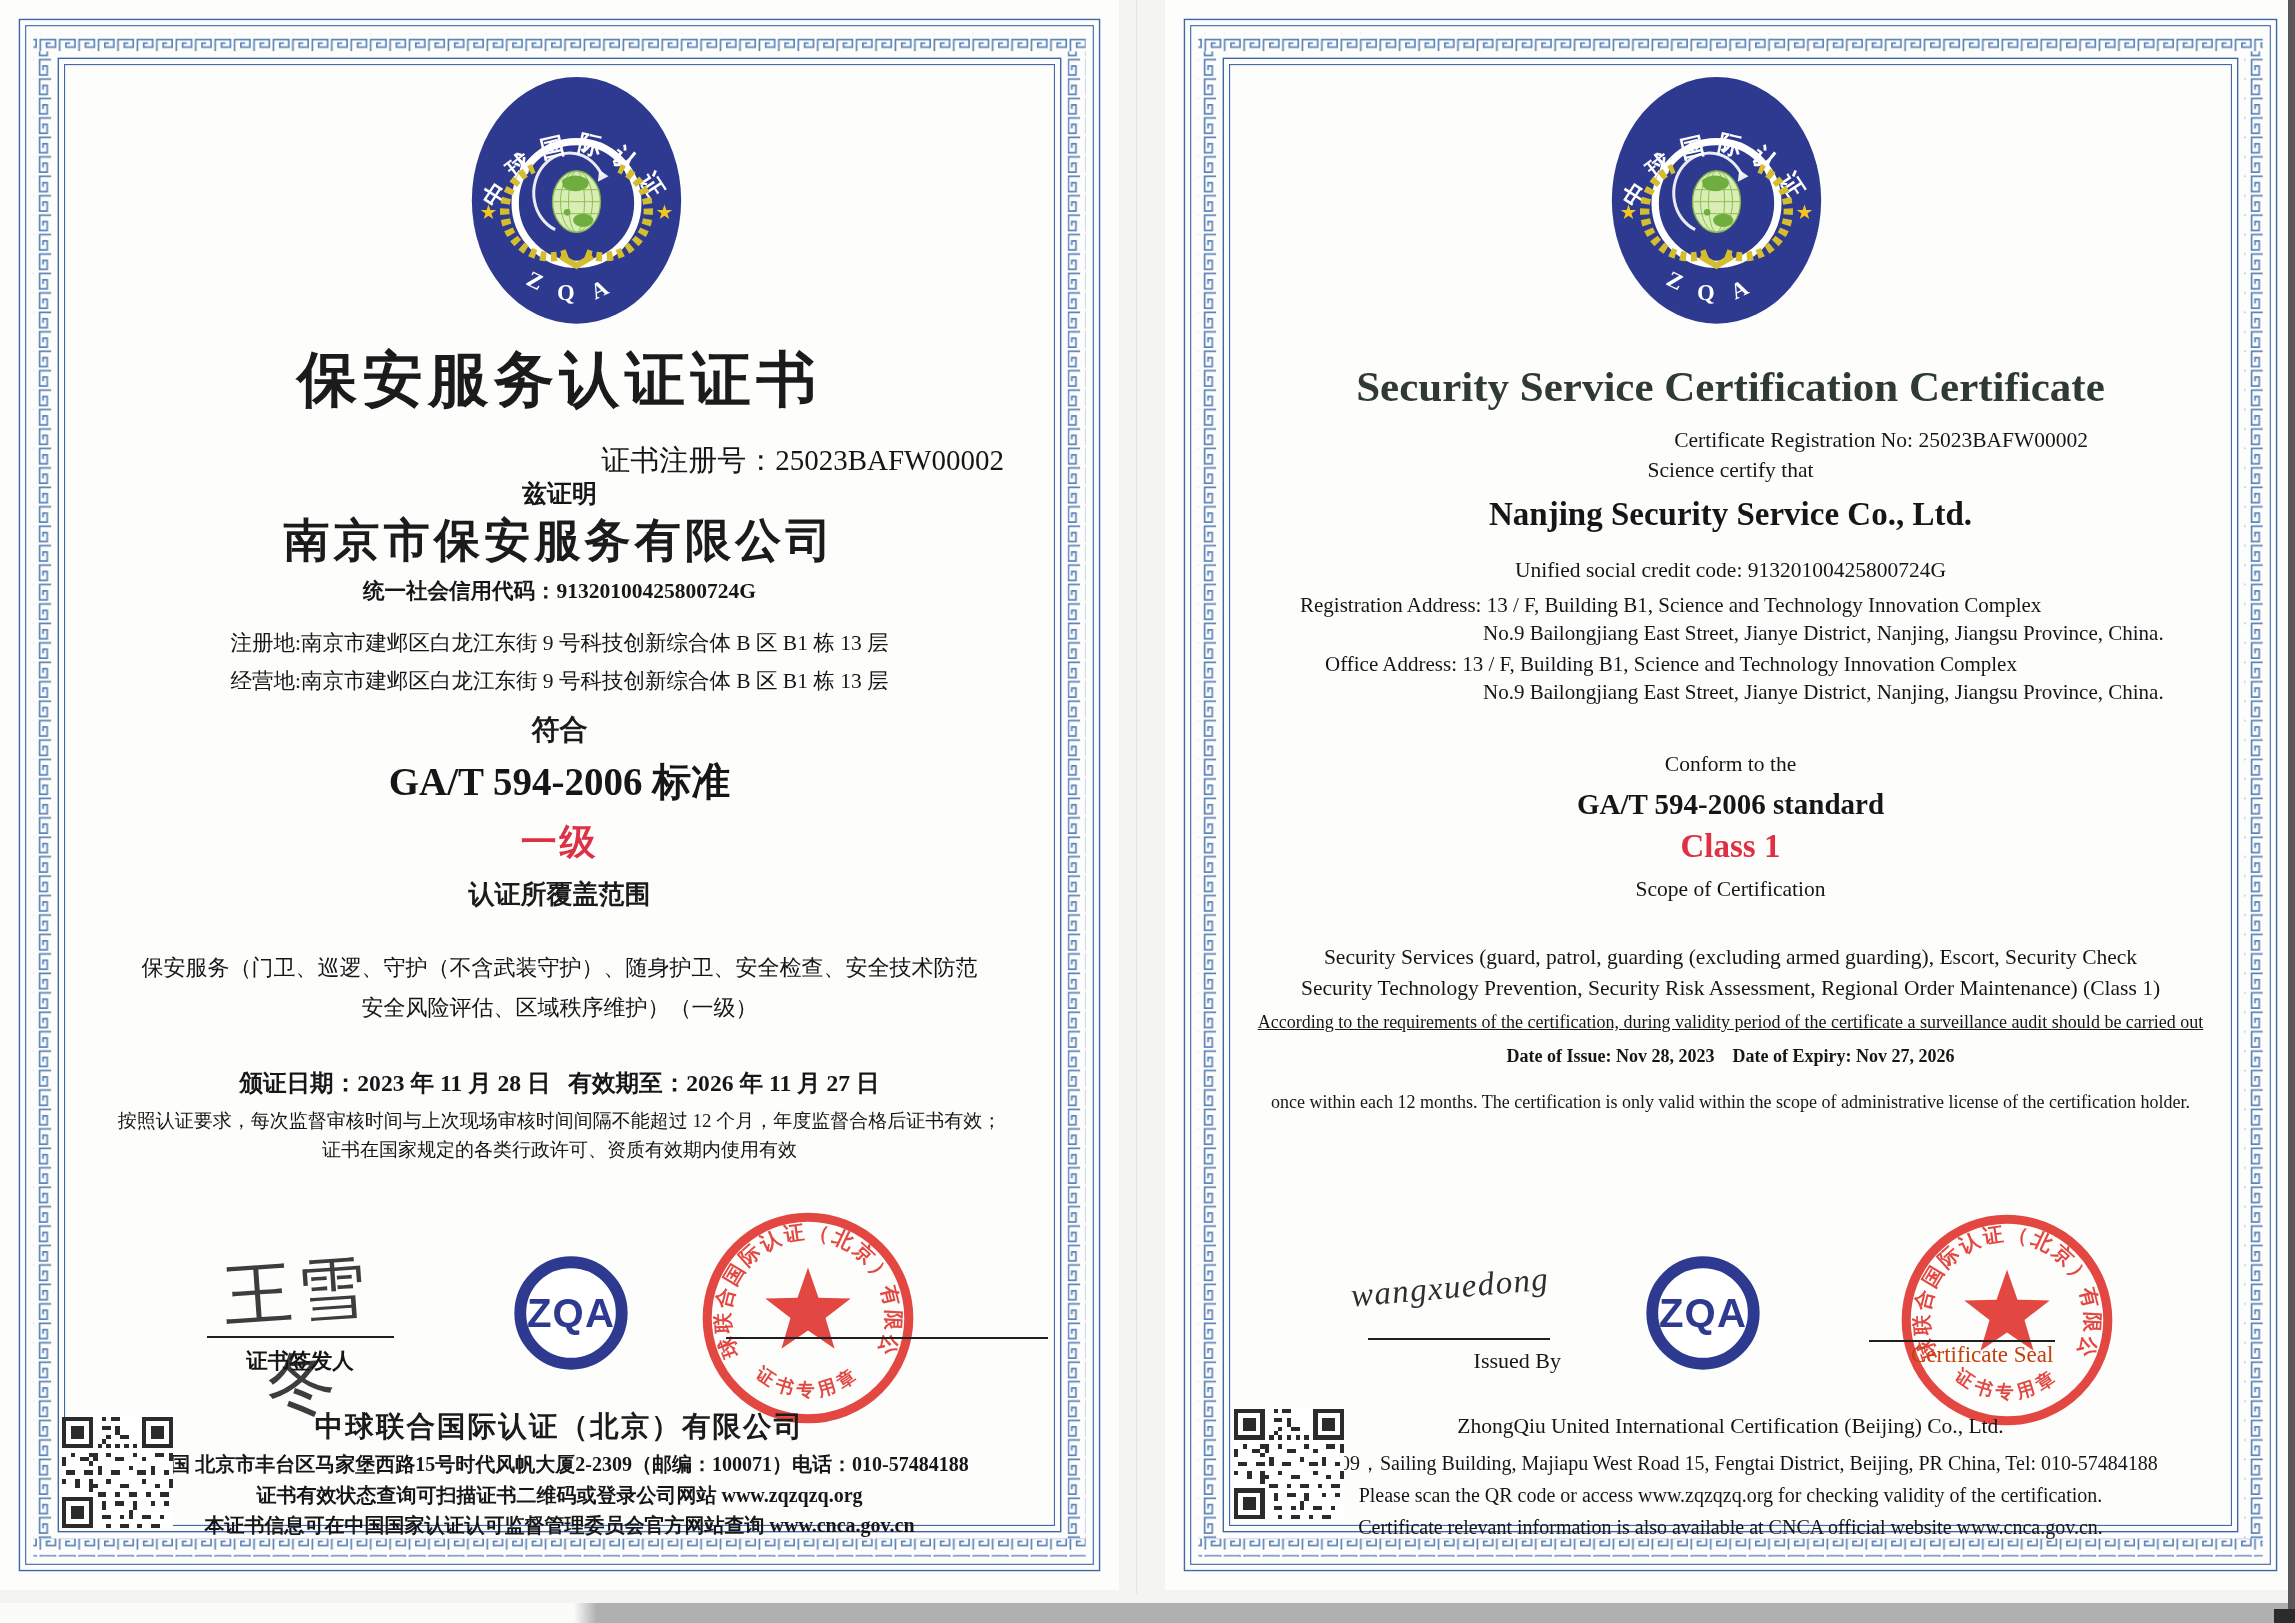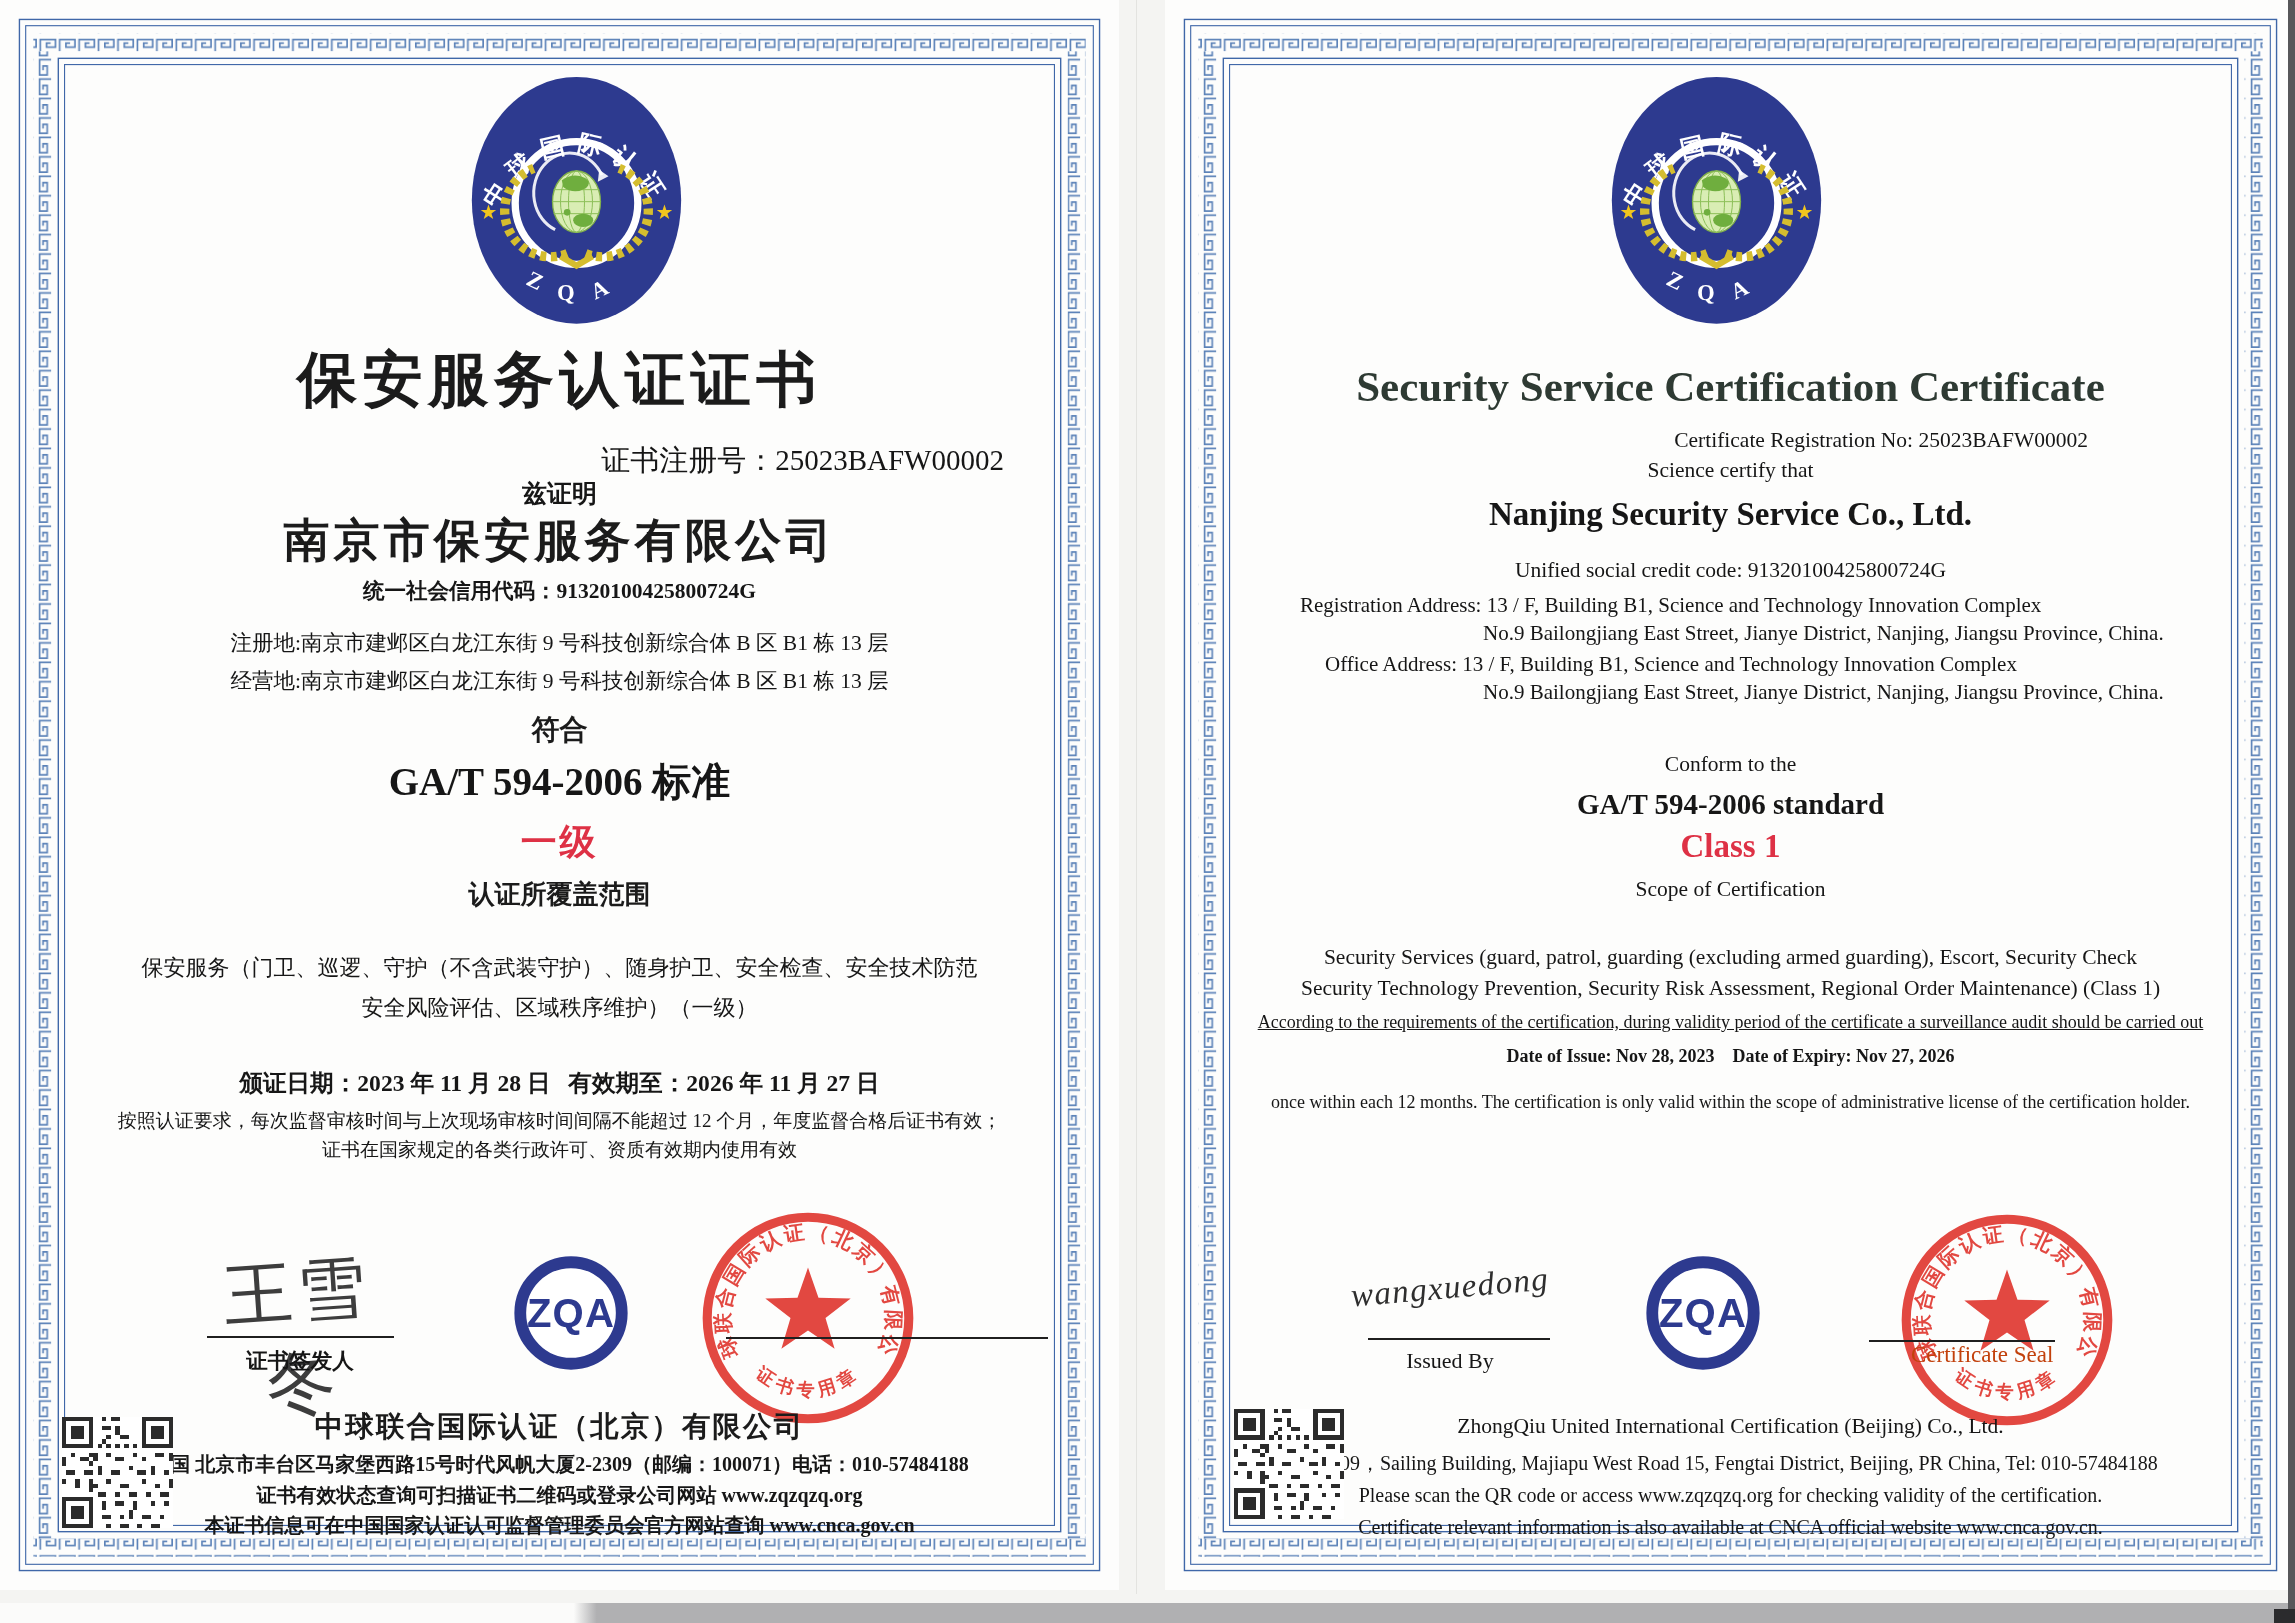--- a/index.html
+++ b/index.html
@@ -224,21 +224,21 @@
   <div class="t bold red" style="top:826px;font-size:33px;">Class 1</div>
   <div class="t" style="top:876px;font-size:21.5px;">Scope of Certification</div>
   <div class="t" style="top:944px;font-size:21.5px;">Security Services (guard, patrol, guarding (excluding armed guarding), Escort, Security Check</div>
   <div class="t" style="top:975px;font-size:21.5px;">Security Technology Prevention, Security Risk Assessment, Regional Order Maintenance) (Class 1)</div>
   <div class="t pre" style="top:1045px;font-size:18px;font-weight:600;">Date of Issue: Nov 28, 2023    Date of Expiry: Nov 27, 2026</div>
   <div class="t" style="top:1011px;font-size:18px;text-decoration:underline;">According to the requirements of the certification, during validity period of the certificate a surveillance audit should be carried out</div>
   <div class="t" style="top:1091px;font-size:18px;">once within each 12 months. The certification is only valid within the scope of administrative license of the certification holder.</div>
 
   <div class="sig-en" style="left:174px;top:1269px;width:222px;text-align:center;">wangxuedong</div>
   <div class="hline" style="left:203px;top:1338px;width:182px;"></div>
-  <div class="tl" style="left:174px;right:auto;width:222px;top:1348px;font-size:22px;text-align:center;">Issued By</div>
+  <div class="tl" style="left:174px;right:auto;width:222px;top:1348px;font-size:22px;text-align:right;">Issued By</div>
 
   <svg class="badge" style="left:479px;top:1254px;" width="118" height="118" viewBox="0 0 100 100">
     <circle cx="50" cy="50" r="43" fill="#ffffff" stroke="#2d3a8f" stroke-width="10"></circle>
     <text x="50" y="62" font-size="34" font-weight="bold" fill="#2d3a8f" text-anchor="middle" letter-spacing="1" font-family="Liberation Sans, sans-serif">ZQA</text>
   </svg>
 
   <svg class="seal" style="left:730px;top:1208px;" width="224" height="224" viewBox="0 0 320 320">
     <g opacity="0.93">
       <circle cx="160" cy="160" r="144" fill="none" stroke="#e13b33" stroke-width="13"></circle>
       <polygon points="160,88 145,131 99,132 135,160 122,204 160,178 198,204 185,160 221,132 175,131" fill="#e13b33"></polygon>

